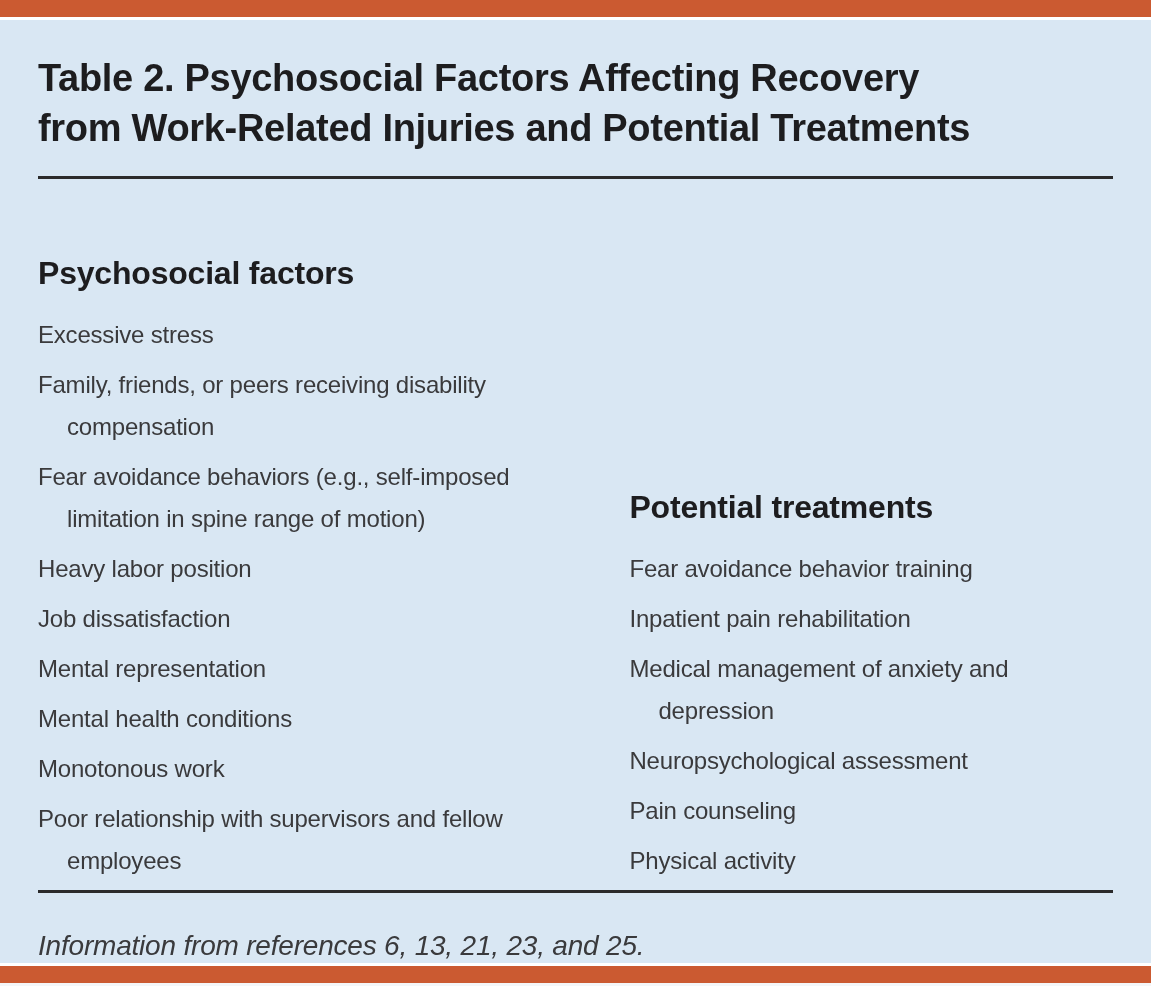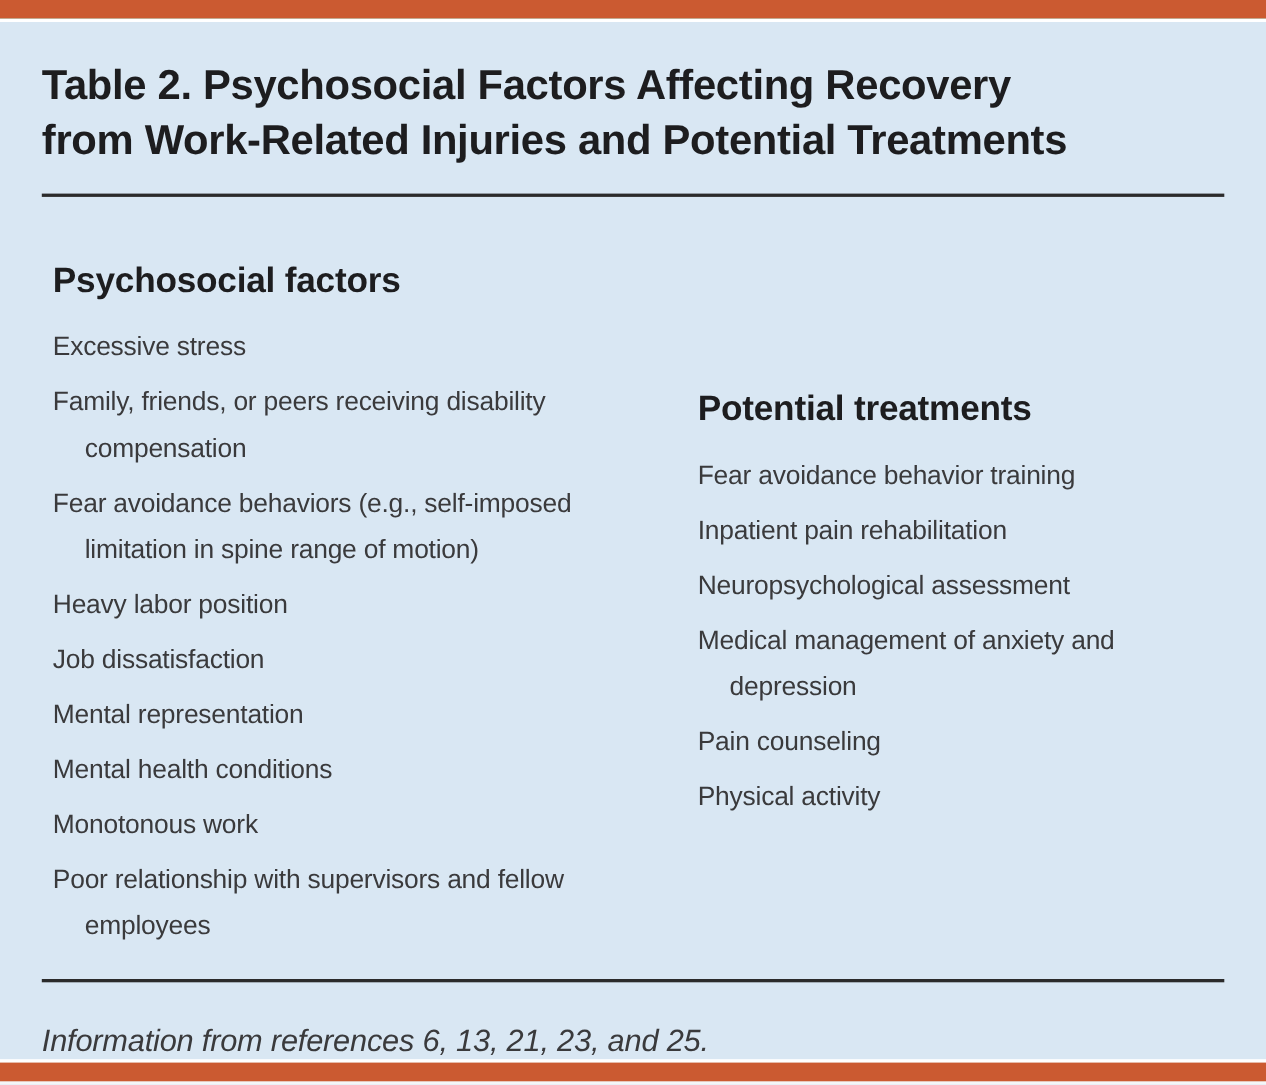--- a/index.html
+++ b/index.html
@@ -9,21 +9,21 @@
     --title-ink:#1d1d1f;
     --body-ink:#3a3a3c;
   }
   html,body{margin:0;padding:0;}
   body{
     width:1151px;height:986px;
     background:#f4f6f8;
     font-family:"Liberation Sans", sans-serif;
     overflow:hidden;
   }
-  .page{width:1151px;height:804px;background:#5eead4;display:flex;flex-direction:column;}
+  .page{width:1151px;height:804px;background:#6d28d9;display:flex;flex-direction:column;}
   .accent-bar{height:17px;width:100%;background:var(--accent-orange);flex:0 0 auto;}
   .white-gap{height:3px;width:100%;background:#ffffff;flex:0 0 auto;}
   .panel{
     flex:1 1 auto;
     background:var(--panel-blue);
     padding:0 38px;
     box-sizing:border-box;
     color:var(--body-ink);
   }
   .table-title{
@@ -32,23 +32,22 @@
     font-size:38px;
     line-height:50px;
     font-weight:bold;
     letter-spacing:-0.3px;
     color:var(--title-ink);
   }
   .rule{height:3px;background:var(--rule-dark);}
   .top-rule{margin-top:23px;}
   .columns{
     display:flex;
-    align-items:center;
+    align-items:flex-end;
     min-height:711px;
-    margin-left:10px;
   }
   .col{box-sizing:border-box;}
   .col-left{width:561px;padding-right:24px;}
   .col-divider{
     width:3px;
     flex:0 0 auto;
     background:repeating-linear-gradient(
       to bottom,
       var(--rule-dark) 0px, var(--rule-dark) 26px,
       transparent 26px, transparent 38px);
@@ -112,22 +111,22 @@
           </ul>
       </div>
 
       <div class="col-divider"></div>
 
       <div class="col col-right">
         <div class="col-header">Potential treatments</div>
         <ul class="item-list">
             <li>Fear avoidance behavior training</li>
             <li>Inpatient pain rehabilitation</li>
+            <li>Medical management of anxiety and depression</li>
             <li>Neuropsychological assessment</li>
-            <li>Medical management of anxiety and depression</li>
             <li>Pain counseling</li>
             <li>Physical activity</li>
           </ul>
       </div>
 
     </div>
 
     <div class="rule bottom-rule"></div>
 
     <div class="footnote">Information from references 6, 13, 21, 23, and 25.</div>

